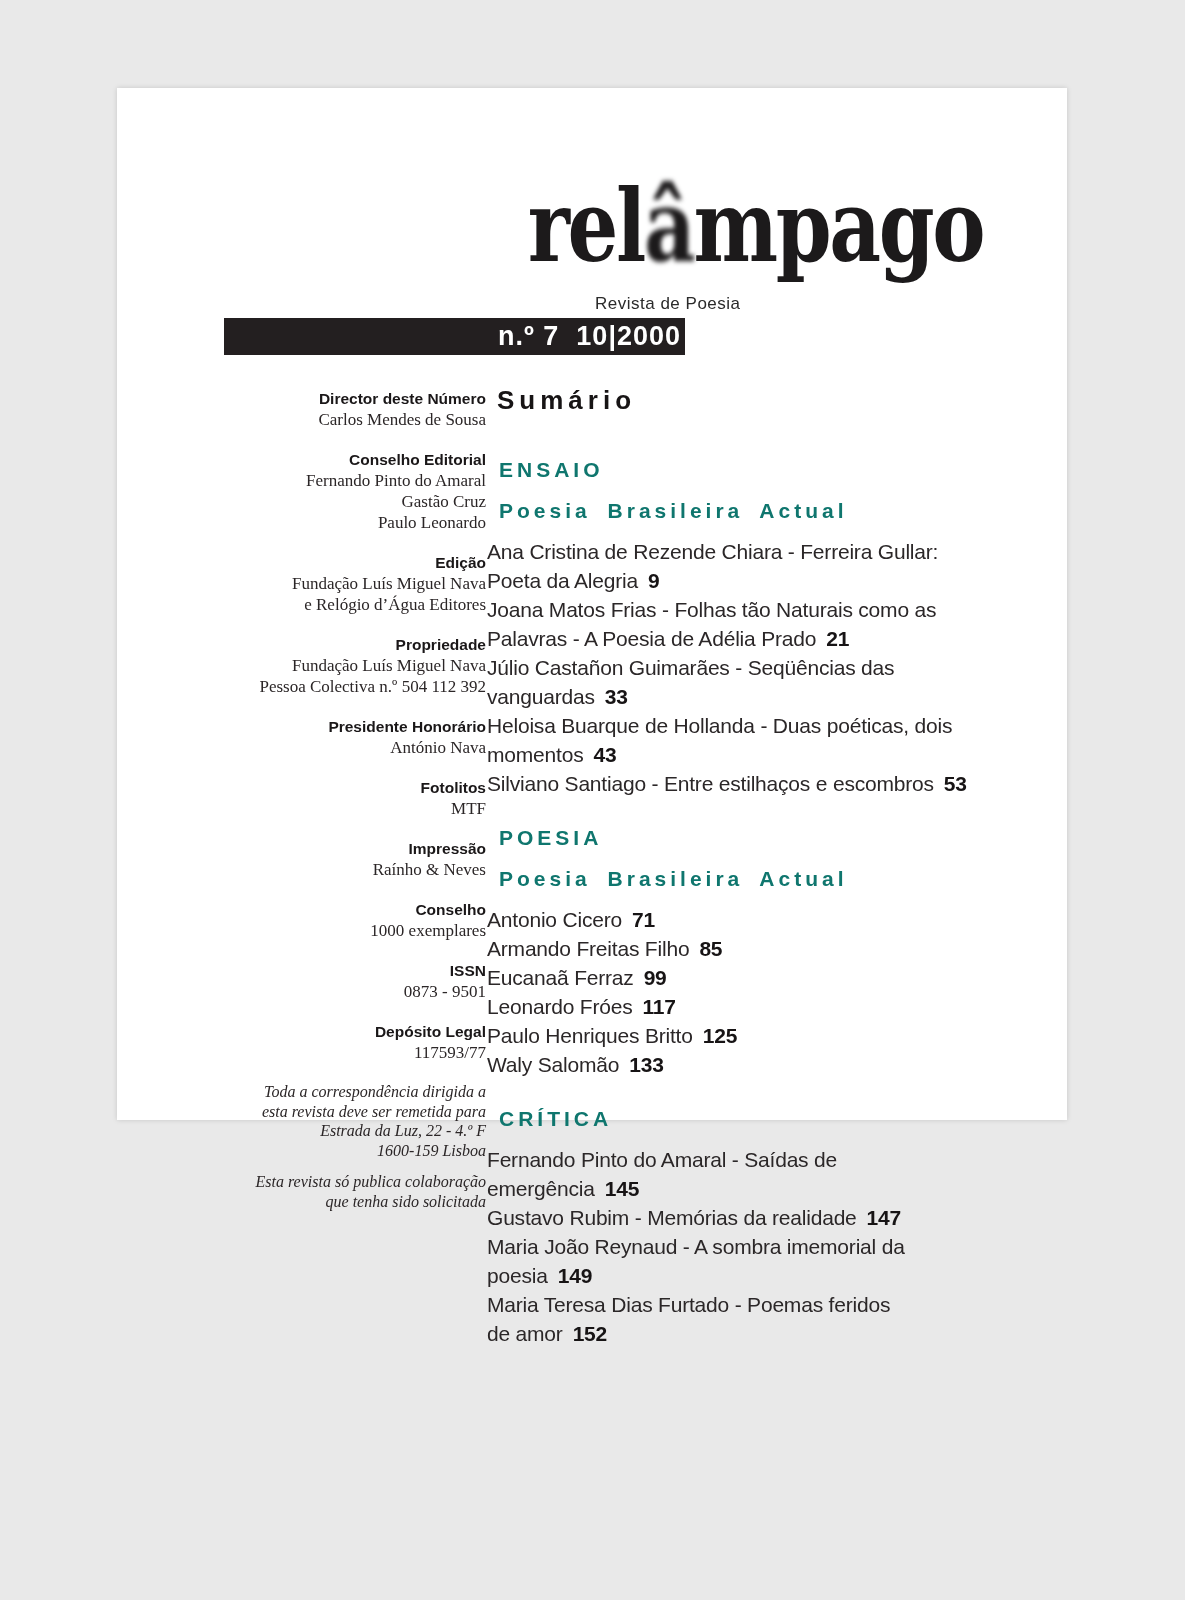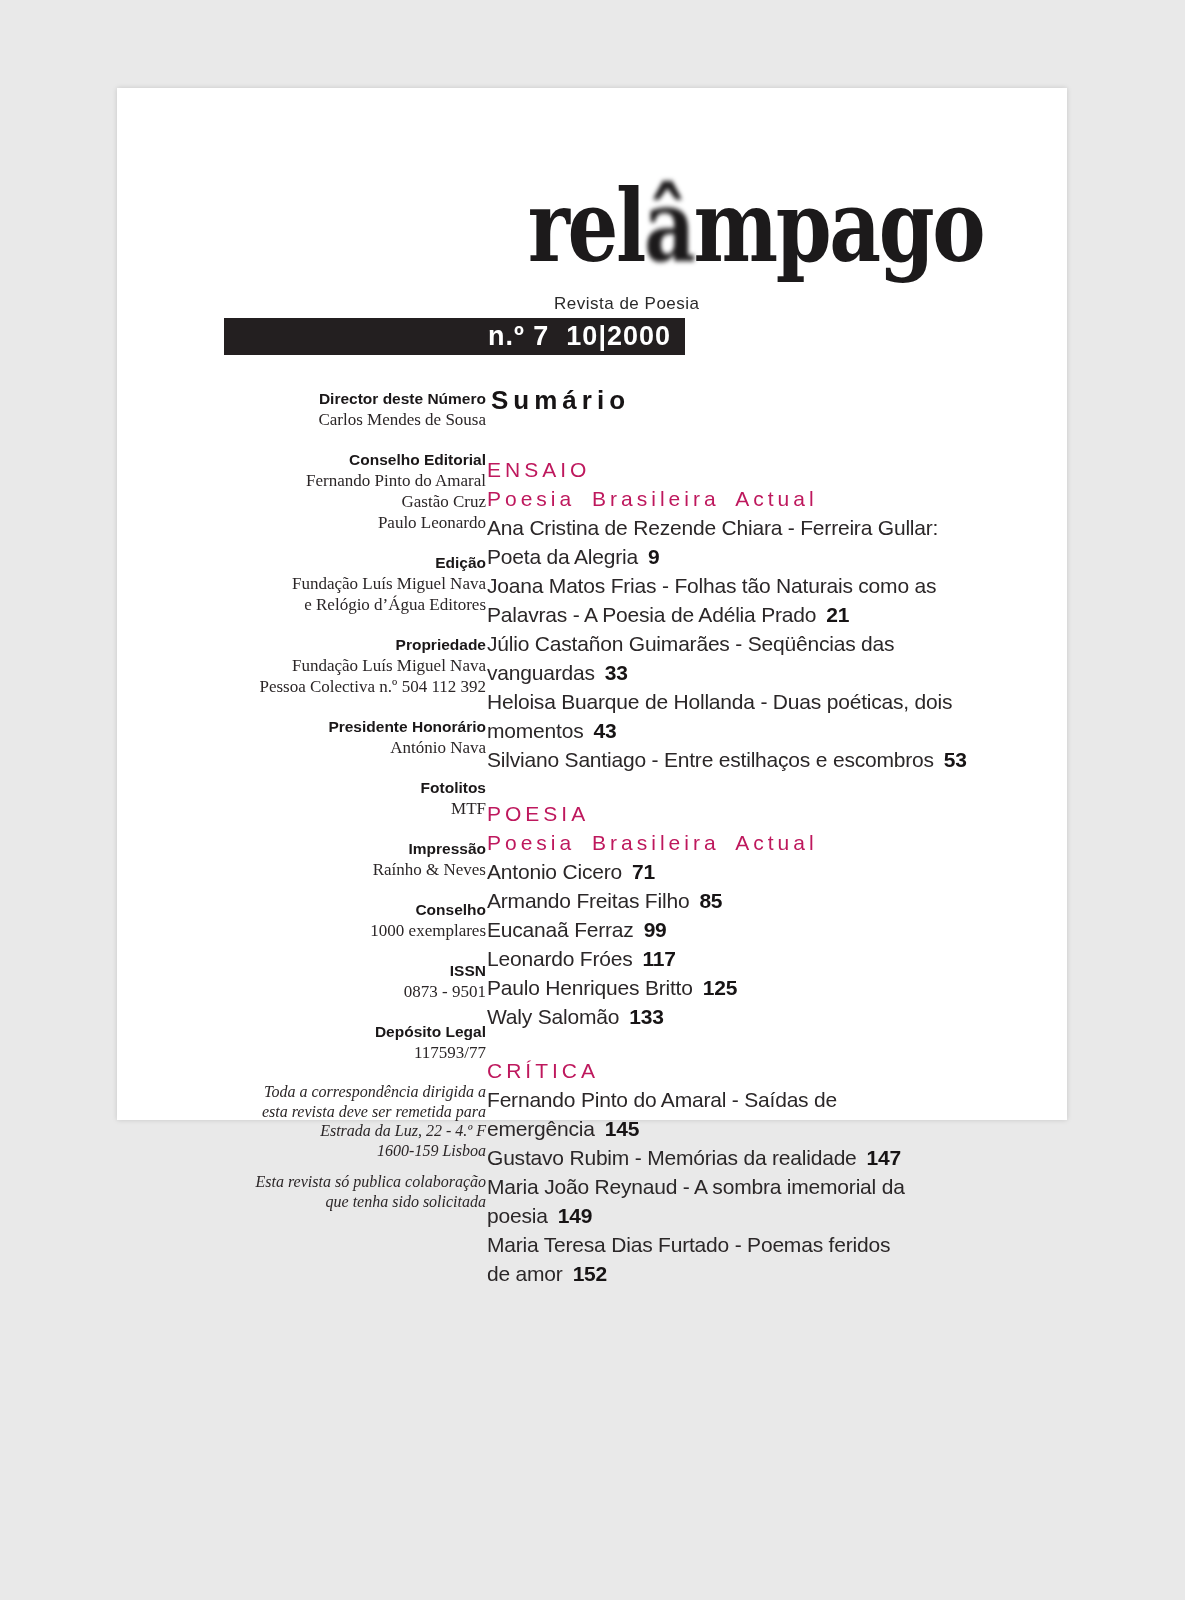--- a/index.html
+++ b/index.html
@@ -32,21 +32,21 @@
     line-height: 1;
     letter-spacing: -3px;
     color: #1c1a1b;
     white-space: nowrap;
     transform: scaleX(0.8);
     transform-origin: right top;
   }
   .logo .blurred { filter: blur(2.4px); }
   .subtitle {
     position: absolute;
-    left: 437px;
+    left: 478px;
     top: 206px;
     font-size: 17px;
     letter-spacing: 0.5px;
     color: #2a2a2a;
     white-space: pre;
   }
   .issue-bar {
     position: absolute;
     left: 107px;
     top: 230px;
@@ -55,21 +55,21 @@
     background: #231f20;
     color: #ffffff;
     text-align: right;
     line-height: 37px;
     font-weight: 700;
     font-size: 27px;
     letter-spacing: 1px;
     padding-right: 0;
     box-sizing: border-box;
   }
-  .issue-bar .issue-text { padding-right: 14px; white-space: pre; }
+  .issue-bar .issue-text { padding-right: 4px; white-space: pre; }
 
   
   .sidebar {
     position: absolute;
     left: 69px;
     top: 300px;
     width: 300px;
     text-align: right;
     color: #222222;
   }
@@ -99,37 +99,37 @@
 
   
   .toc {
     position: absolute;
     left: 370px;
     top: 297px;
     width: 500px;
     color: #262223;
   }
   .toc-title {
-    margin: 0 0 40px 4px;
+    margin: 0 0 40px 10px;
     font-size: 26px;
     line-height: 30px;
     font-weight: 700;
     letter-spacing: 5px;
     color: #171415;
   }
   .toc-section { margin-top: 25px; }
   .toc-section:first-child { margin-top: 0; }
   .toc-h, .toc-sub {
-    margin: 0;
+    margin: 12px;
     font-size: 21px;
     line-height: 29px;
-    font-weight: 400;
+    font-weight: 700;
     letter-spacing: 4px;
     word-spacing: 7px;
-    color: #be185d;
+    color: #0f766e;
   }
   .entry-line {
     font-size: 21px;
     line-height: 29px;
     letter-spacing: -0.2px;
     color: #2b2728;
   }
   .pg {
     font-weight: 700;
     margin-left: 10px;

